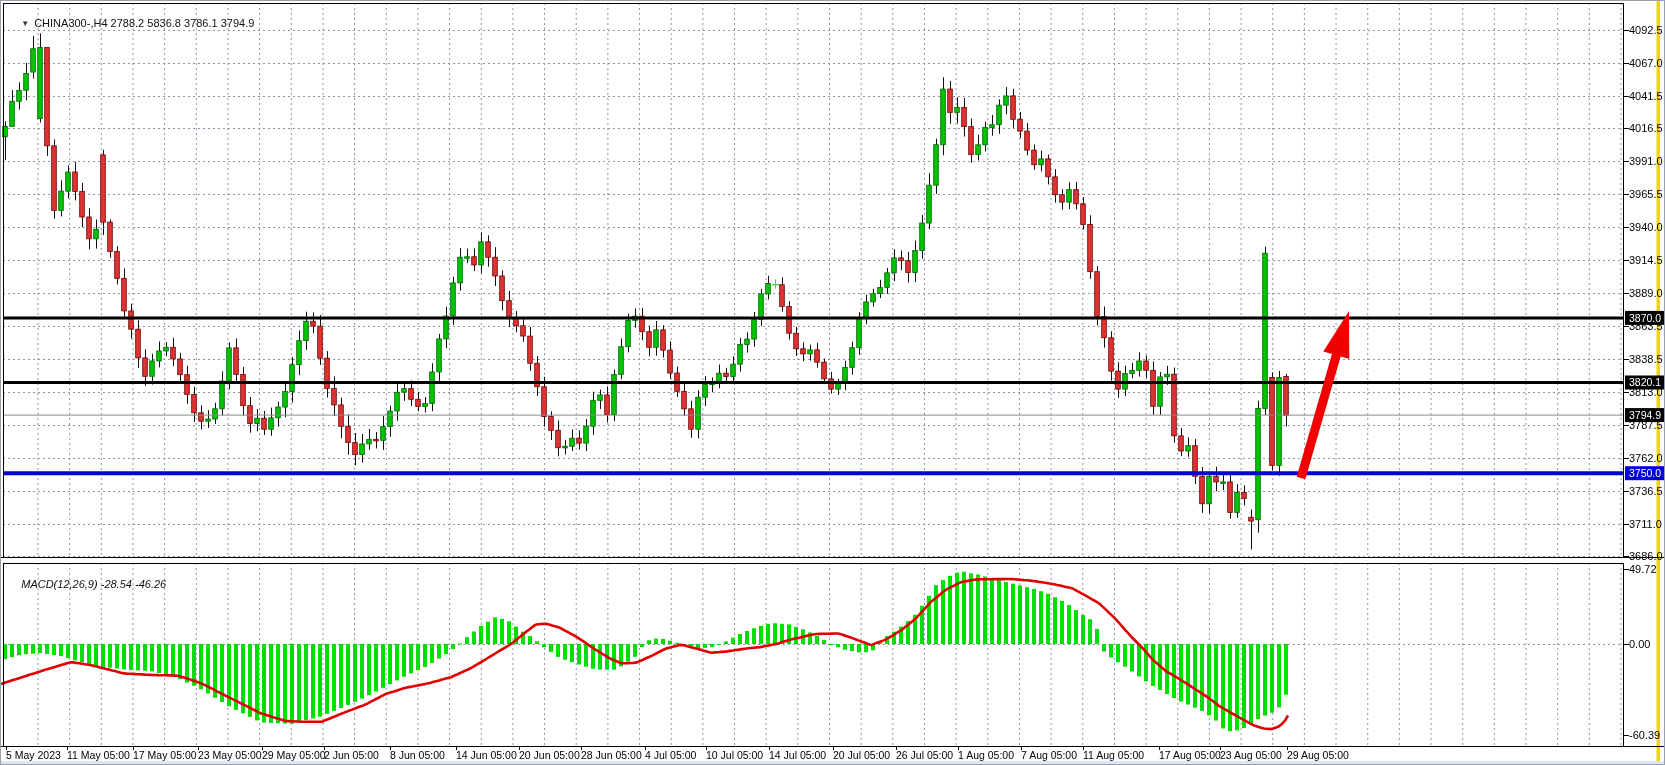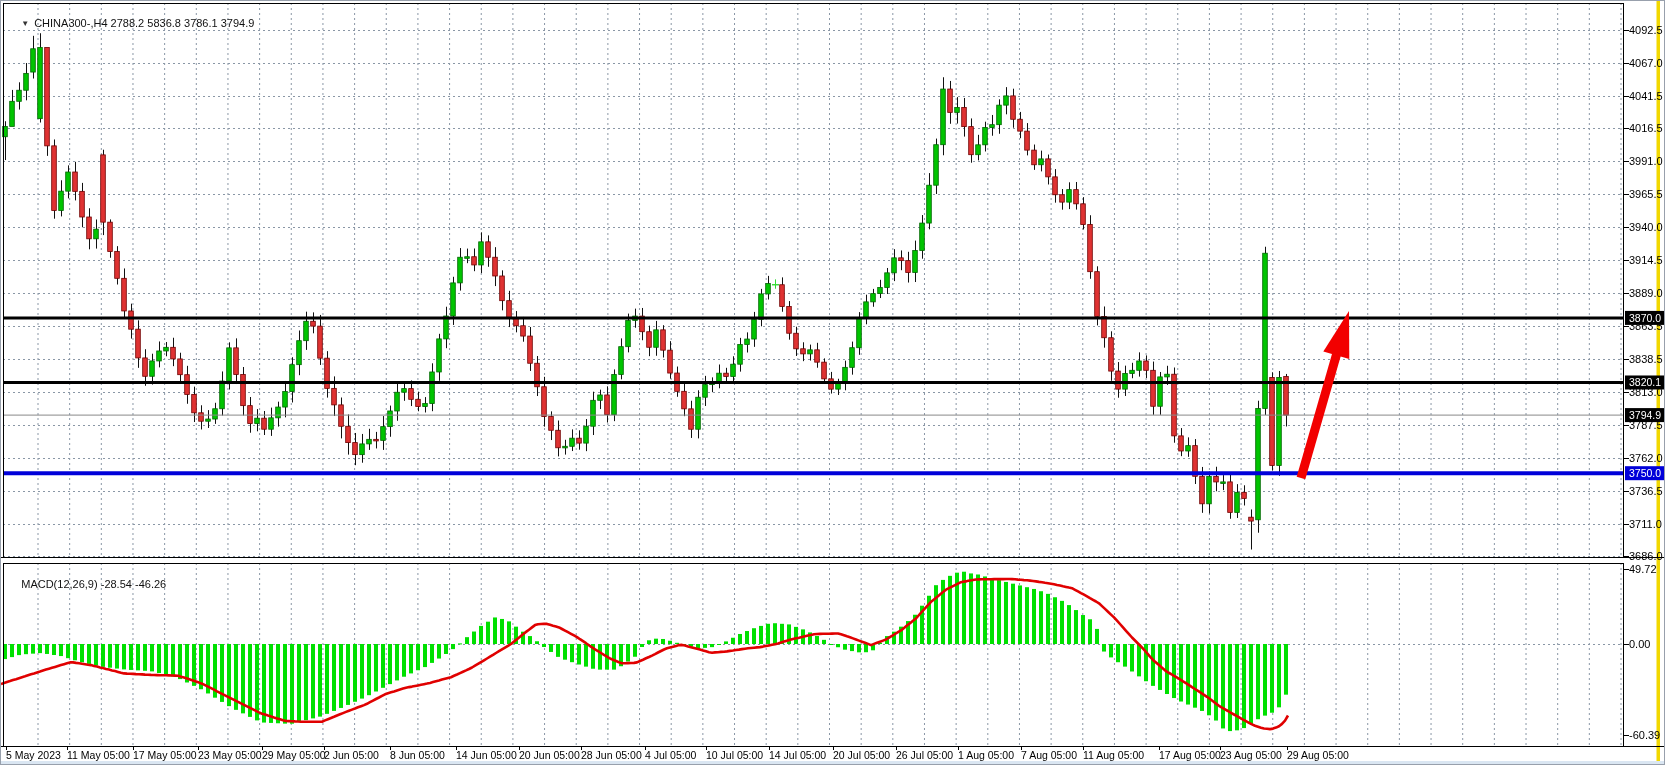--- a/index.html
+++ b/index.html
@@ -822,16 +822,16 @@
       <g>
         <line x1="1300" y1="477" x2="1336.9503608556172" y2="348.44353618983195" stroke="#f20000" stroke-width="9"></line>
         <polygon points="1348,310 1348.2676084480279,357.939319829536 1322.3182215198915,350.48081340707756" fill="#f20000"></polygon>
       </g>
     </svg>
 
   <div class="overlay-label" style="left:8px;top:4px;">
     <span class="tri">▼</span><span class="sym">CHINA300-,H4</span><span> </span><span>2788.2</span><span> </span><span>5836.8</span><span> </span><span>3786.1</span><span> </span><span>3794.9</span>
   </div>
 
-  <div class="overlay-label" style="left:8px;top:565px;">
+  <div class="overlay-label" style="left:8px;top:565px;font-style:italic;">
     <span>MACD(12,26,9)</span><span> </span><span>-28.54</span><span> </span><span>-46.26</span>
   </div>
 </div>
 
 </body></html>

